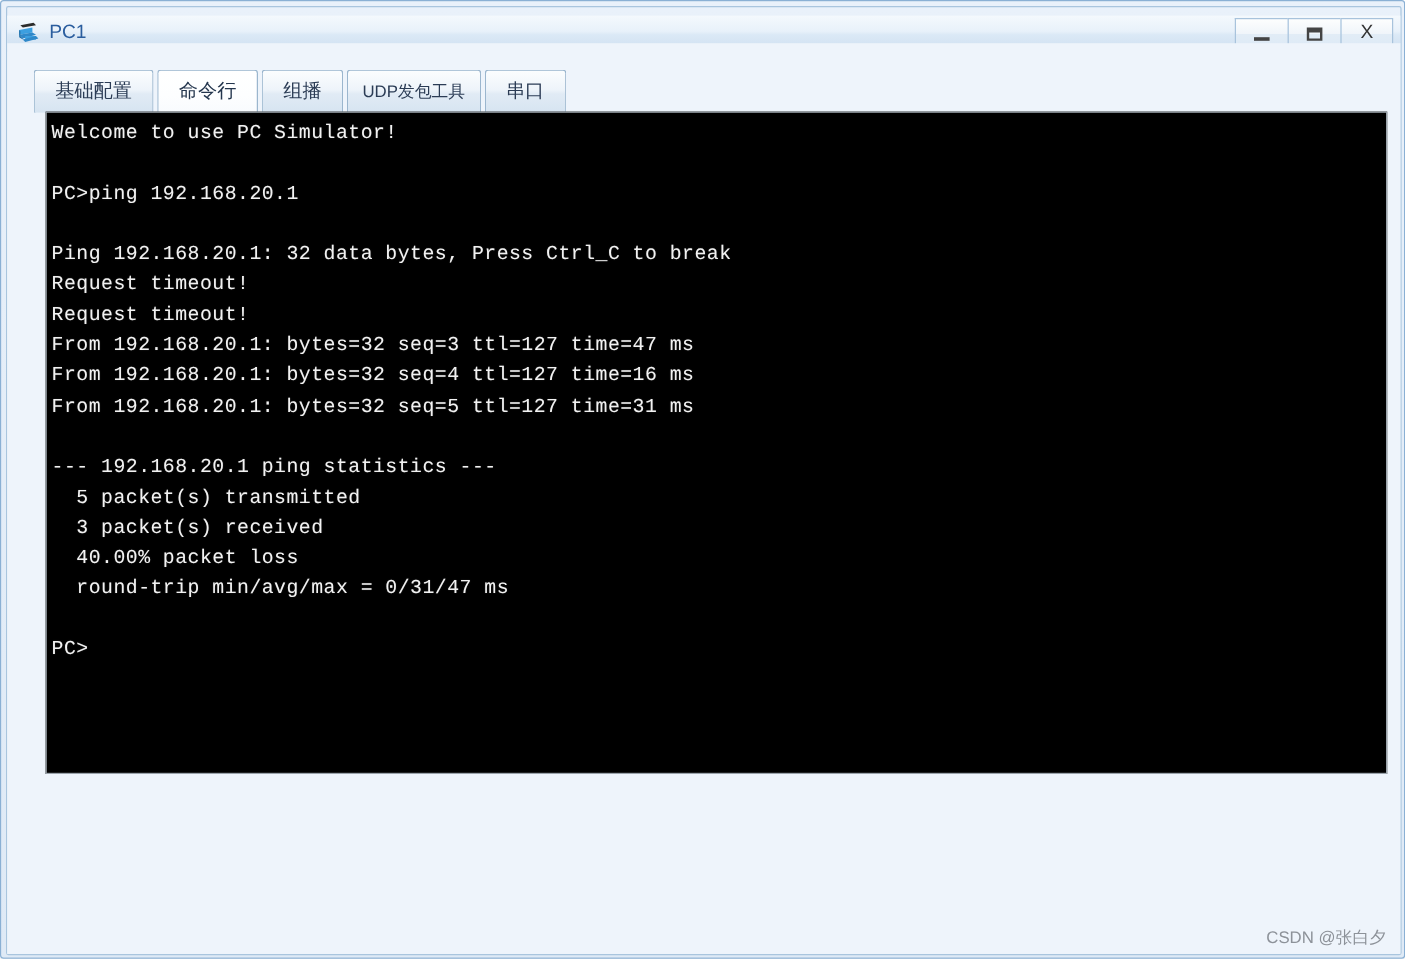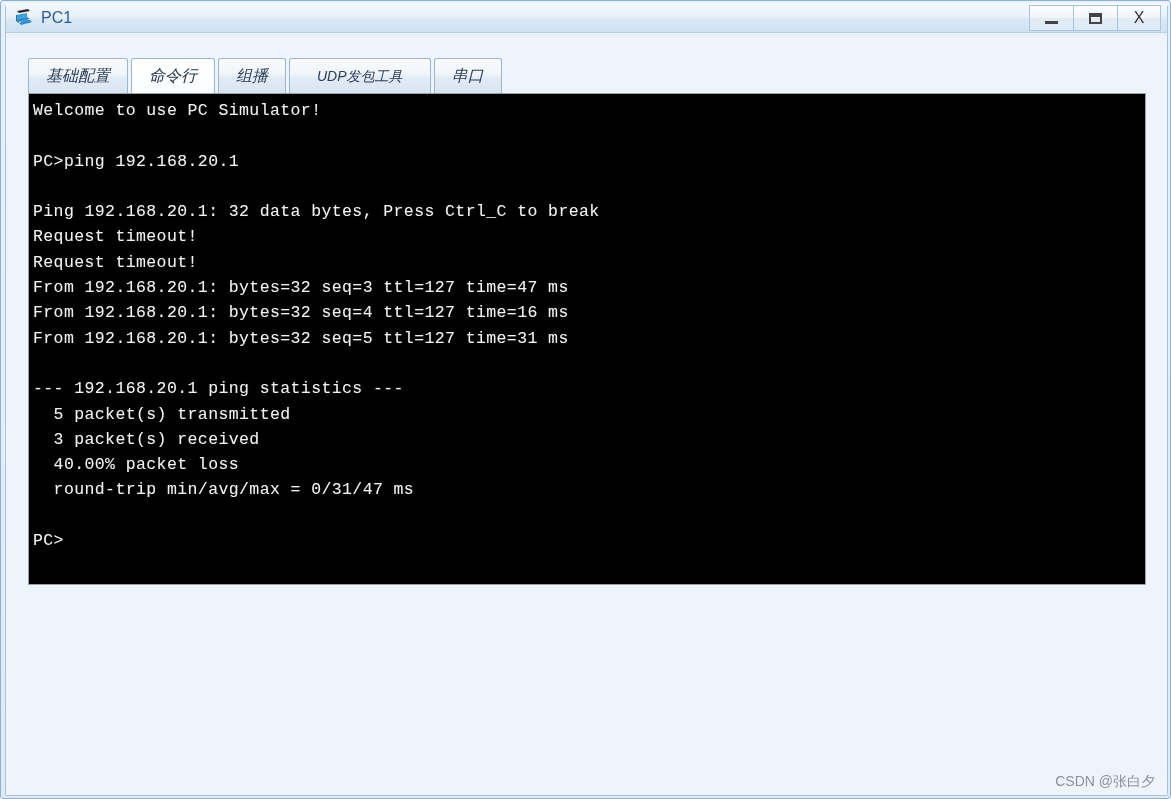--- a/index.html
+++ b/index.html
@@ -29,21 +29,21 @@
     width: 1163px; height: 791px;
     box-sizing: border-box;
     border: 1px solid #a9c5de;
     border-radius: 2px;
     background: transparent;
   }
 
   
   #titlebar {
     position: absolute;
-    left: 5px; top: 2px;
+    left: 5px; top: 12px;
     width: 1161px;
     height: 30px;
     box-sizing: border-box;
     background: linear-gradient(to bottom, #f4f9fd 0%, #e8f1fa 45%, #dbe9f6 55%, #cfe0f1 100%);
     border-bottom: 1px solid #b9cfe4;
     display: flex;
     align-items: center;
     overflow: hidden;
   }
   #title-icon {
@@ -126,35 +126,34 @@
     align-items: center;
     justify-content: center;
     font-size: 16px;
     color: #2b3c55;
     border: 1px solid #9bb6ce;
     border-bottom: none;
     border-radius: 3px 3px 0 0;
     background: linear-gradient(to bottom, #fbfdfe 0%, #eef4fa 45%, #e1ebf5 55%, #d6e4f1 100%);
     font-family: "Liberation Sans", sans-serif;
     white-space: nowrap;
-    font-style: italic;
   }
   .tab.selected {
     background: linear-gradient(to bottom, #ffffff 0%, #fdfeff 60%, #f8fbfe 100%);
     color: #23354d;
   }
-  .tab.small { font-size: 14px; padding: 0 27px; }
+  .tab.small { font-size: 14px; padding: 0 12px; }
 
   
   #terminal {
     position: absolute;
-    left: 22px;
+    left: 32px;
     top: 57px;
     width: 1118px;
-    height: 492px;
+    height: 552px;
     background: #000000;
     border: 1px solid #9aa3ab;
     box-sizing: border-box;
     overflow: hidden;
     padding: 4px 0 0 4px;
   }
   #terminal-text {
     font-family: "Liberation Mono", "DejaVu Sans Mono", monospace;
     font-size: 16.5px;
     line-height: 25.3px;

